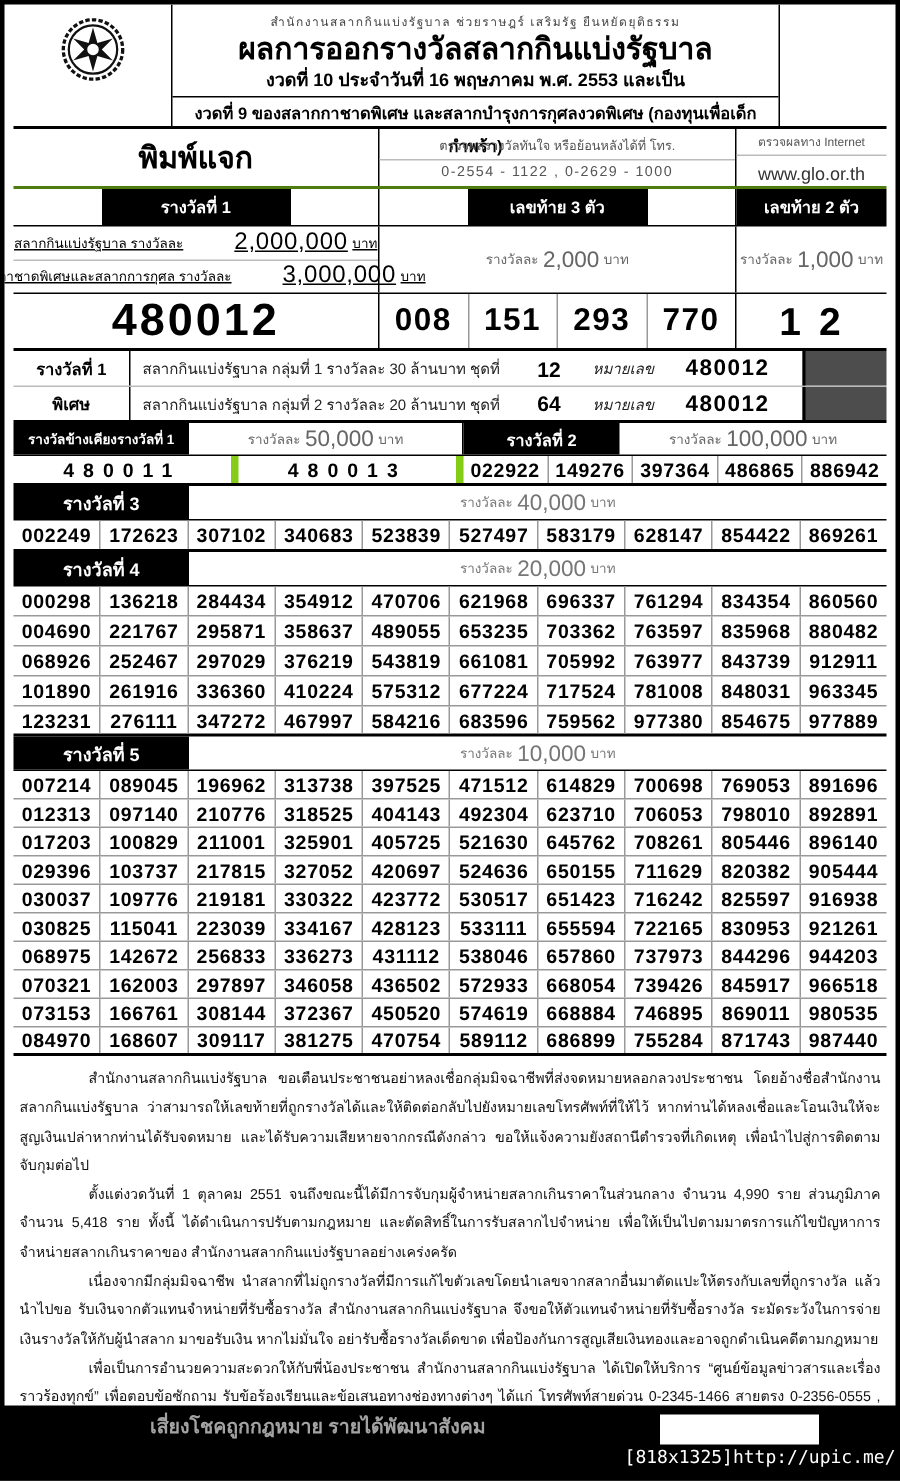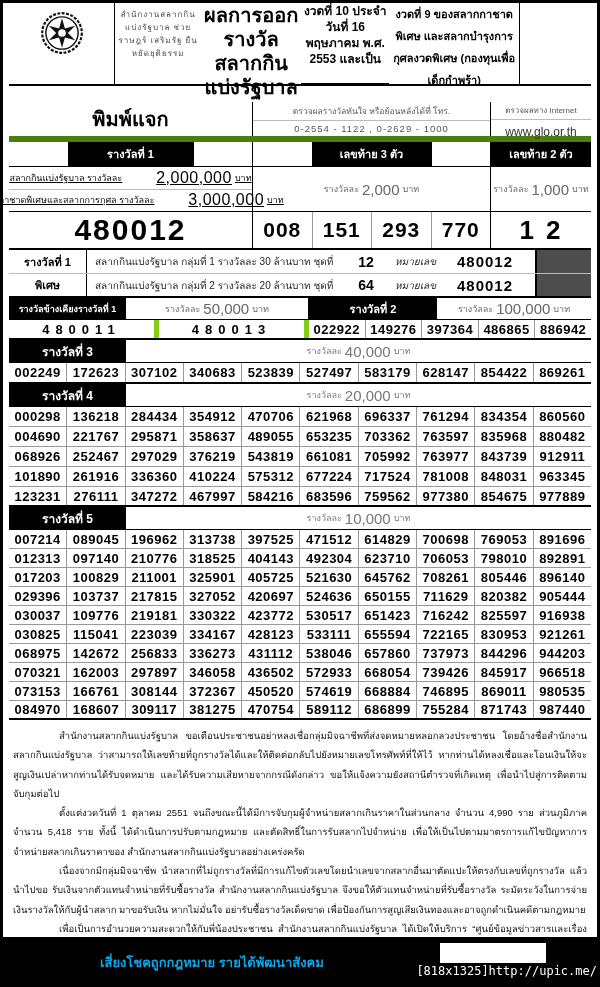--- a/index.html
+++ b/index.html
@@ -6,29 +6,29 @@
   html,body { background:#000; }
   body { width:600px; height:987px; font-family:"Liberation Sans", sans-serif; position:relative; }
   .page { position:absolute; inset:0; background:#000; }
   .sheet { position:absolute; left:2px; top:2px; width:596px; height:936px; background:#fff; border:1px solid #000; padding:0 6px; overflow:hidden; }
 
   .row { display:flex; }
 
   
   .hdr { height:83px; border-bottom:2px solid #000; }
   .hdr-logo { width:106px; border-right:1px solid #000; display:flex; align-items:flex-start; justify-content:center; padding-top:8px; }
-  .hdr-center { flex:1; display:flex; flex-direction:row; text-align:center; }
+  .hdr-center { flex:1; display:flex; flex-direction:column; text-align:center; }
   .hdr-right { width:72px; border-left:1px solid #000; }
   .motto { font-size:8px; color:#444; padding-top:5px; letter-spacing:1px; }
   .title { font-size:20px; font-weight:bold; line-height:24px; }
   .draw1 { font-size:12px; font-weight:bold; line-height:16px; border-bottom:1px solid #000; padding-bottom:3px; }
   .draw2 { font-size:11px; font-weight:bold; line-height:22px; }
 
   
-  .prow { height:40px; border-bottom:6px solid #4d7c0f;margin-top:16px; }
+  .prow { height:40px; border-bottom:2px solid #4d7c0f; }
   .print-cell { width:244px; border-right:1px solid #000; display:flex; align-items:center; justify-content:center; font-size:20px; font-weight:bold; }
   .phone-cell { width:238px; border-right:1px solid #000; display:flex; flex-direction:column; justify-content:center; text-align:center; color:#555; }
   .phone-l1 { font-size:8.5px; border-bottom:1px solid #bbb; padding:2px 0; }
   .phone-l2 { font-size:9.5px; padding:2px 0; letter-spacing:1px; }
   .inet-cell { flex:1; display:flex; flex-direction:column; text-align:center; color:#555; }
   .inet-l1 { font-size:8px; border-bottom:1px solid #bbb; padding:2px 0; }
   .inet-l2 { font-size:12px; color:#333; line-height:24px; }
 
   
   .badges { height:25px; border-bottom:1px solid #000; }
@@ -65,21 +65,21 @@
   .sp-set { width:58px; display:flex; align-items:center; justify-content:center; font-weight:bold; font-size:14px; }
   .sp-numlbl { width:62px; display:flex; align-items:center; color:#222;font-style:italic; }
   .sp-num { width:78px; display:flex; align-items:center; font-weight:bold; font-size:15px; letter-spacing:1px; }
   .sp-gray { flex:1; background:#4d4d4d; border-left:2px solid #000; }
 
   
   .adjh { height:22px; border-bottom:1px solid #000; }
   .adjh .badge-cell { background:#000; color:#fff; display:flex; align-items:center; justify-content:center; font-weight:bold; }
   .adj-b1 { width:117px; font-size:9px; }
   .adj-a1 { width:183px; display:flex; align-items:center; justify-content:center; color:#666; font-size:9px; gap:3px; border-right:1px solid #000; }
-  .adj-b2 { width:128px; font-size:11px; }
+  .adj-b2 { width:104px; font-size:11px; }
   .adj-a2 { flex:1; display:flex; align-items:center; justify-content:center; color:#666; font-size:9px; gap:3px; }
 
   .adjnums { height:20px; border-bottom:2px solid #000; }
   .adjcell { width:150px; border-right:5px solid #84cc16; display:flex; align-items:center; justify-content:center; font-weight:bold; font-size:13px; letter-spacing:6px; }
   .p2list { flex:1; display:flex; }
   .p2list .ncell { border-right:1px solid #999; }
   .p2list .ncell:last-child { border-right:none; }
 
   
   .sech { height:23px; border-bottom:1px solid #000; display:flex; }
@@ -95,21 +95,21 @@
   .g5 .nrow { height:19px; } .g5 .nrow:last-child{ border-bottom:2px solid #000; }
   .ngrid .ncell { border-right:1px solid #999; }
   .ngrid .ncell:last-child { border-right:none; }
 
   
   .notices { padding:6px 4px 0 4px; }
   .notices p { font-size:9.5px; line-height:19.3px; text-align:justify; text-indent:46px; color:#111; }
 
   
   .footer { position:absolute; left:0; top:938px; width:600px; height:49px; background:#000; }
-  .f-motto { position:absolute; left:100px; top:14px; color:#0ea5e9; font-weight:bold; font-size:13px; }
+  .f-motto { position:absolute; left:100px; top:2px; color:#a3a3a3; font-weight:bold; font-size:13px; }
   .f-box { position:absolute; left:440px; top:5px; width:106px; height:20px; background:#fff; }
   .f-mark { position:absolute; right:3px; top:26px; color:#fff; font-family:"DejaVu Sans Mono", monospace; font-size:12px; }
 </style>
 </head>
 <body>
 
 <div class="page">
   <div class="sheet">
 
     <div class="row hdr">

